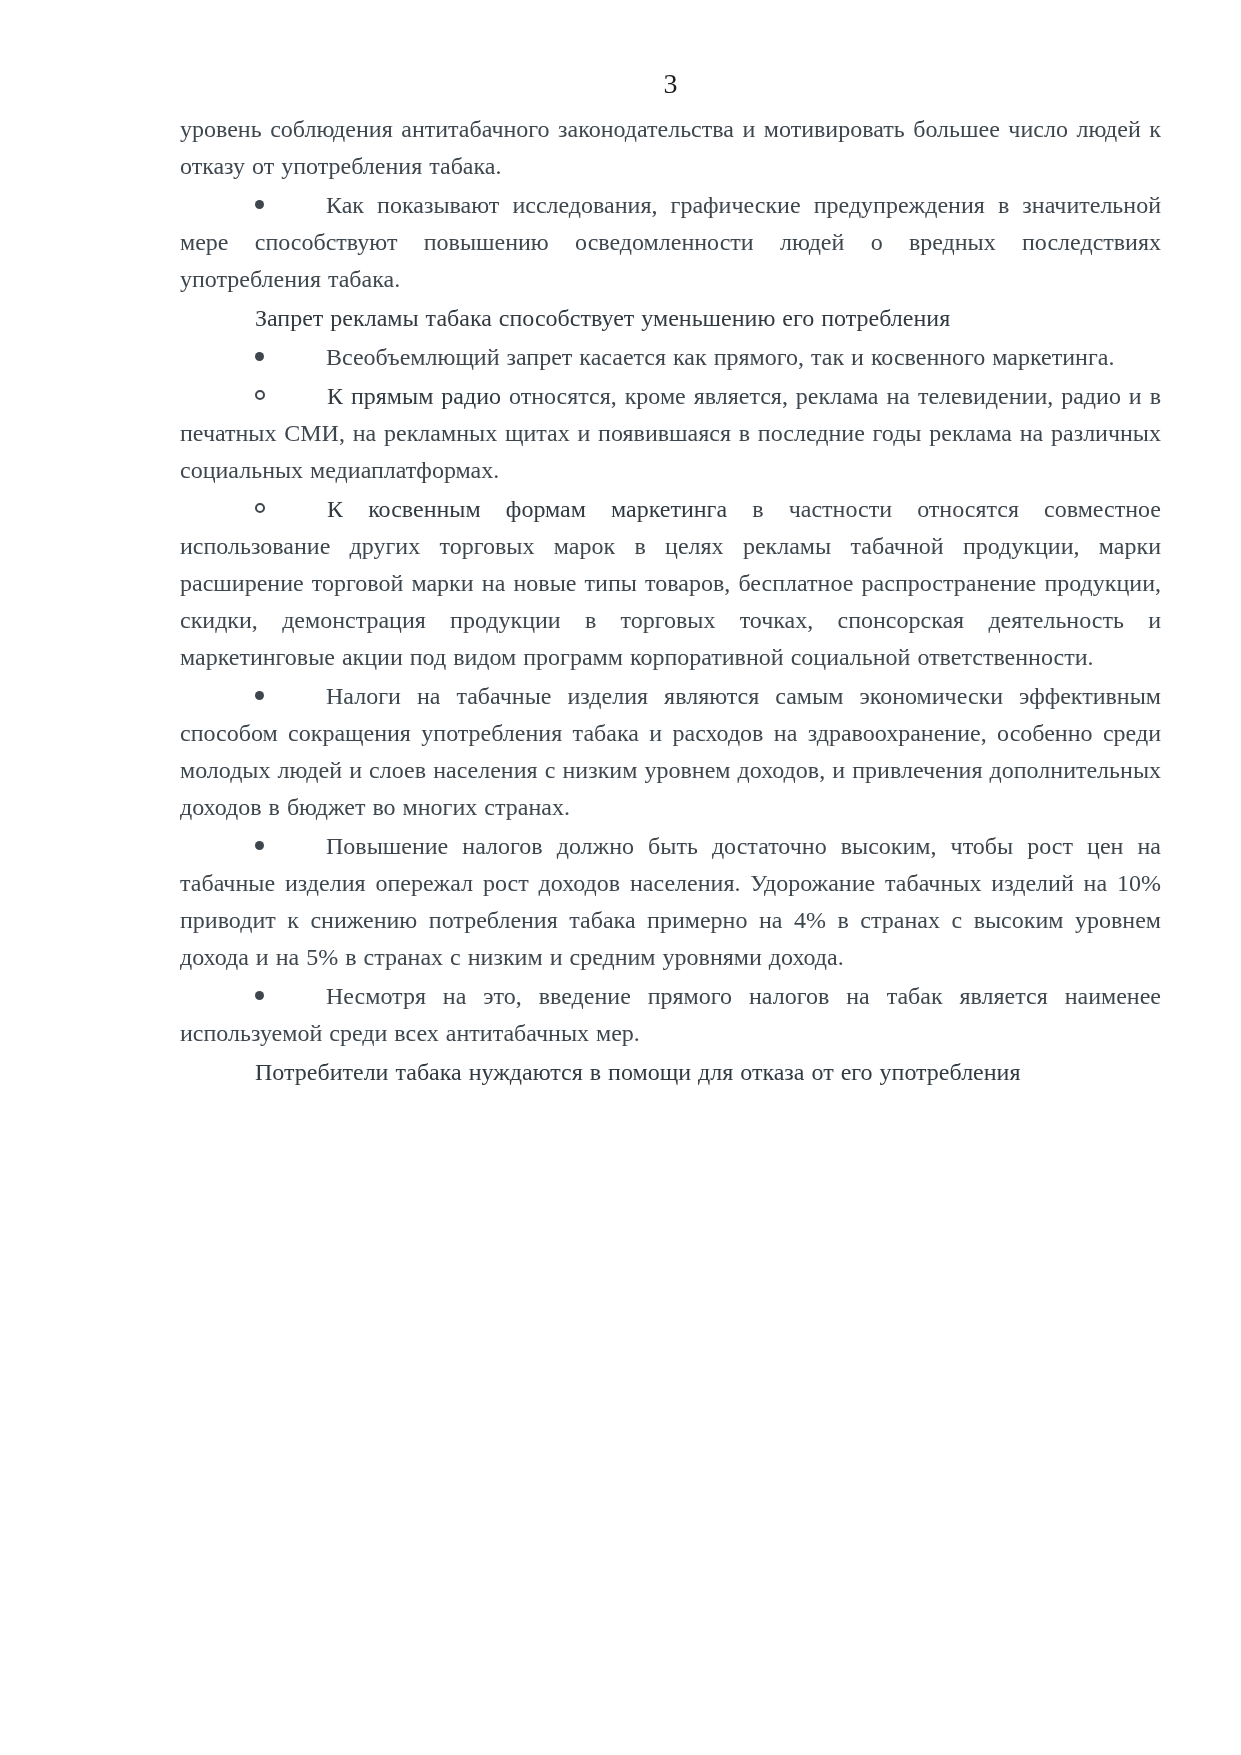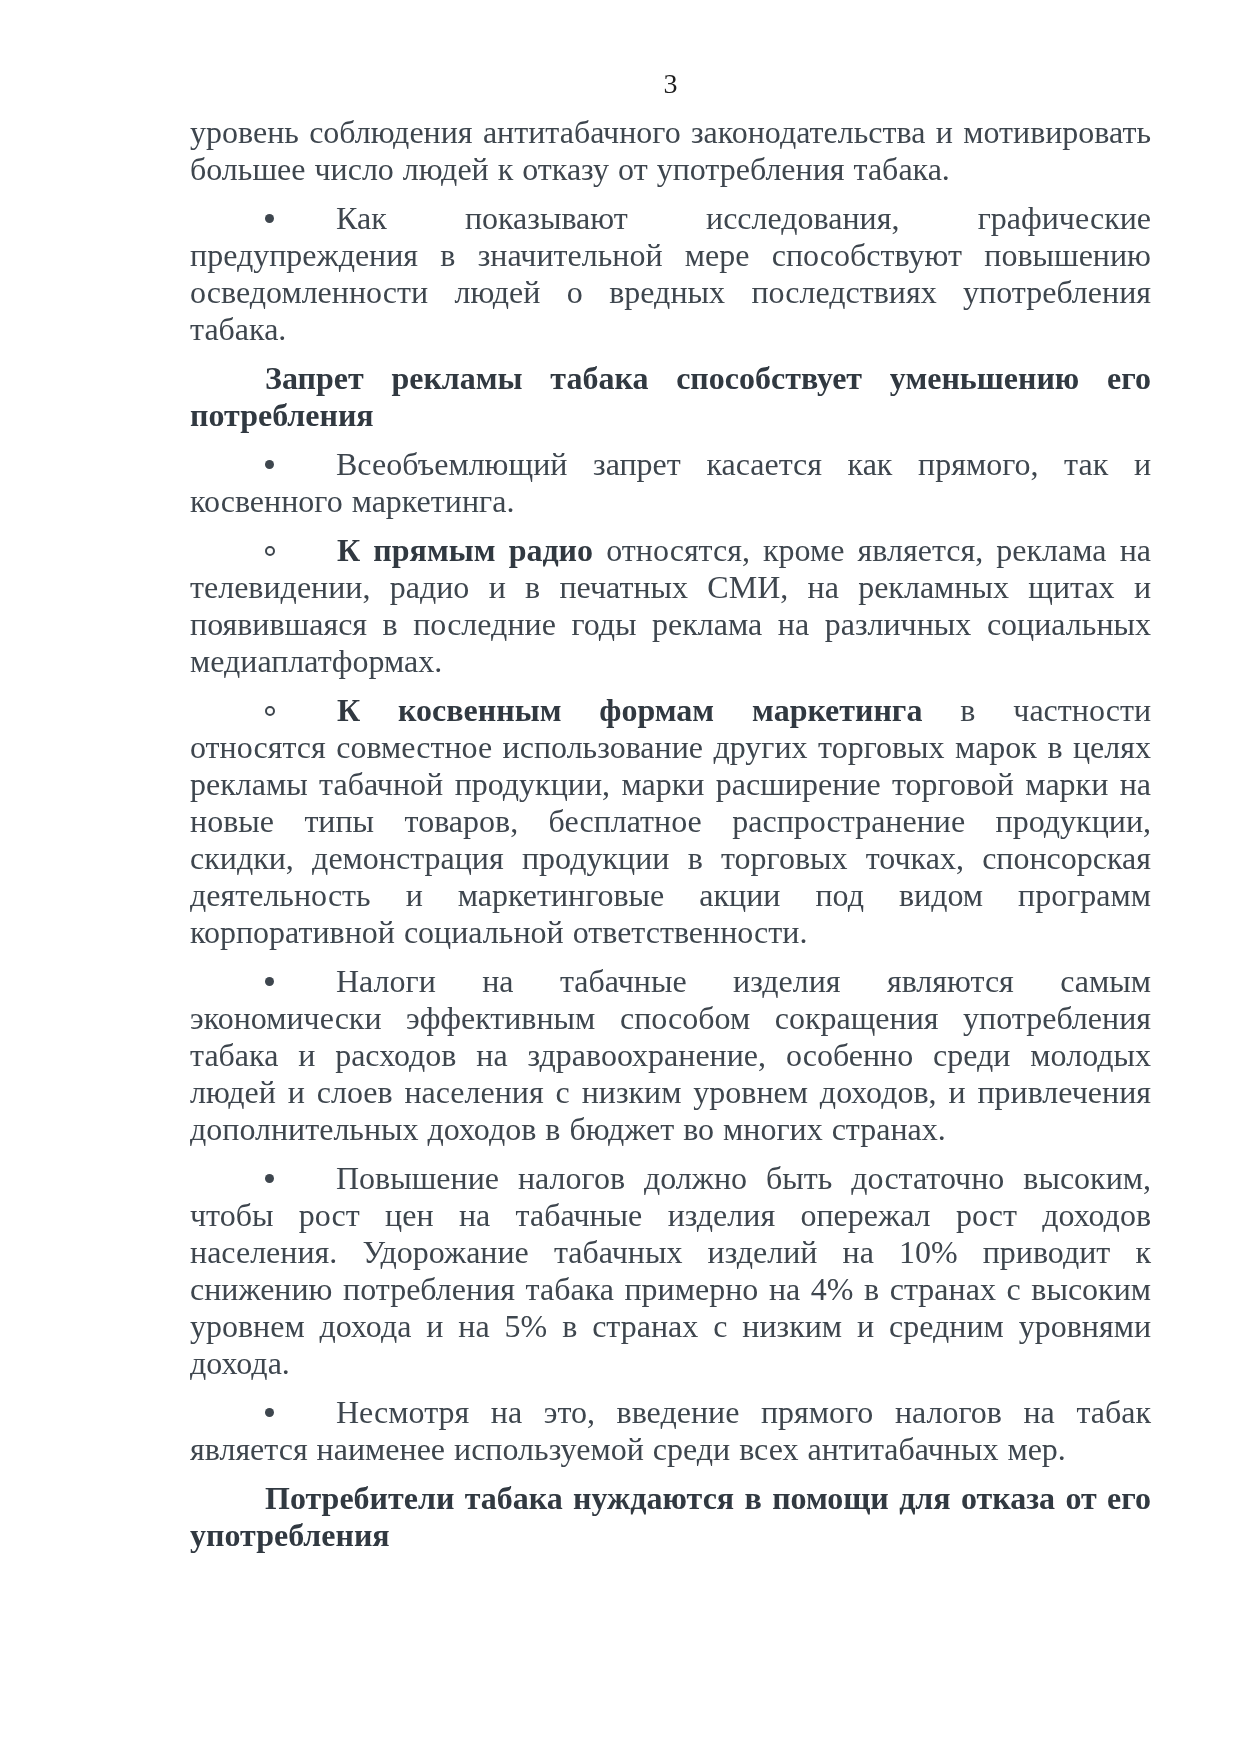--- a/index.html
+++ b/index.html
@@ -20,29 +20,29 @@
     width:1241px;height:1755px;
     padding:65px 78px 0 178px;
   }
   .pageno{
     text-align:center;
     font-size:28px;line-height:37px;
     color:var(--pageno-color);
   }
   .doc-body{margin-top:9px;}
   p.para{
-    margin:12px;padding:0;
-    font-size:32px;line-height:37px;
+    margin:2px;padding:0;
+    font-size:24px;line-height:37px;
     text-align:justify;
     color:var(--text-color);
     word-spacing:1px;
   }
   p.para.indent{text-indent:75px;}
   p.para.h{font-weight:bold;color:var(--heading-color);}
-  .b{font-weight:bold;color:var(--heading-color);}
+  .b{font-weight:normal;color:var(--heading-color);}
   .marker{display:inline-block;vertical-align:middle;margin-top:-6px;}
   .marker.disc{
     width:9px;height:9px;border-radius:50%;
     background:var(--text-color);
   }
   .marker.circle{
     width:10px;height:10px;border-radius:50%;
     box-sizing:border-box;
     border:2px solid var(--text-color);
     background:transparent;

